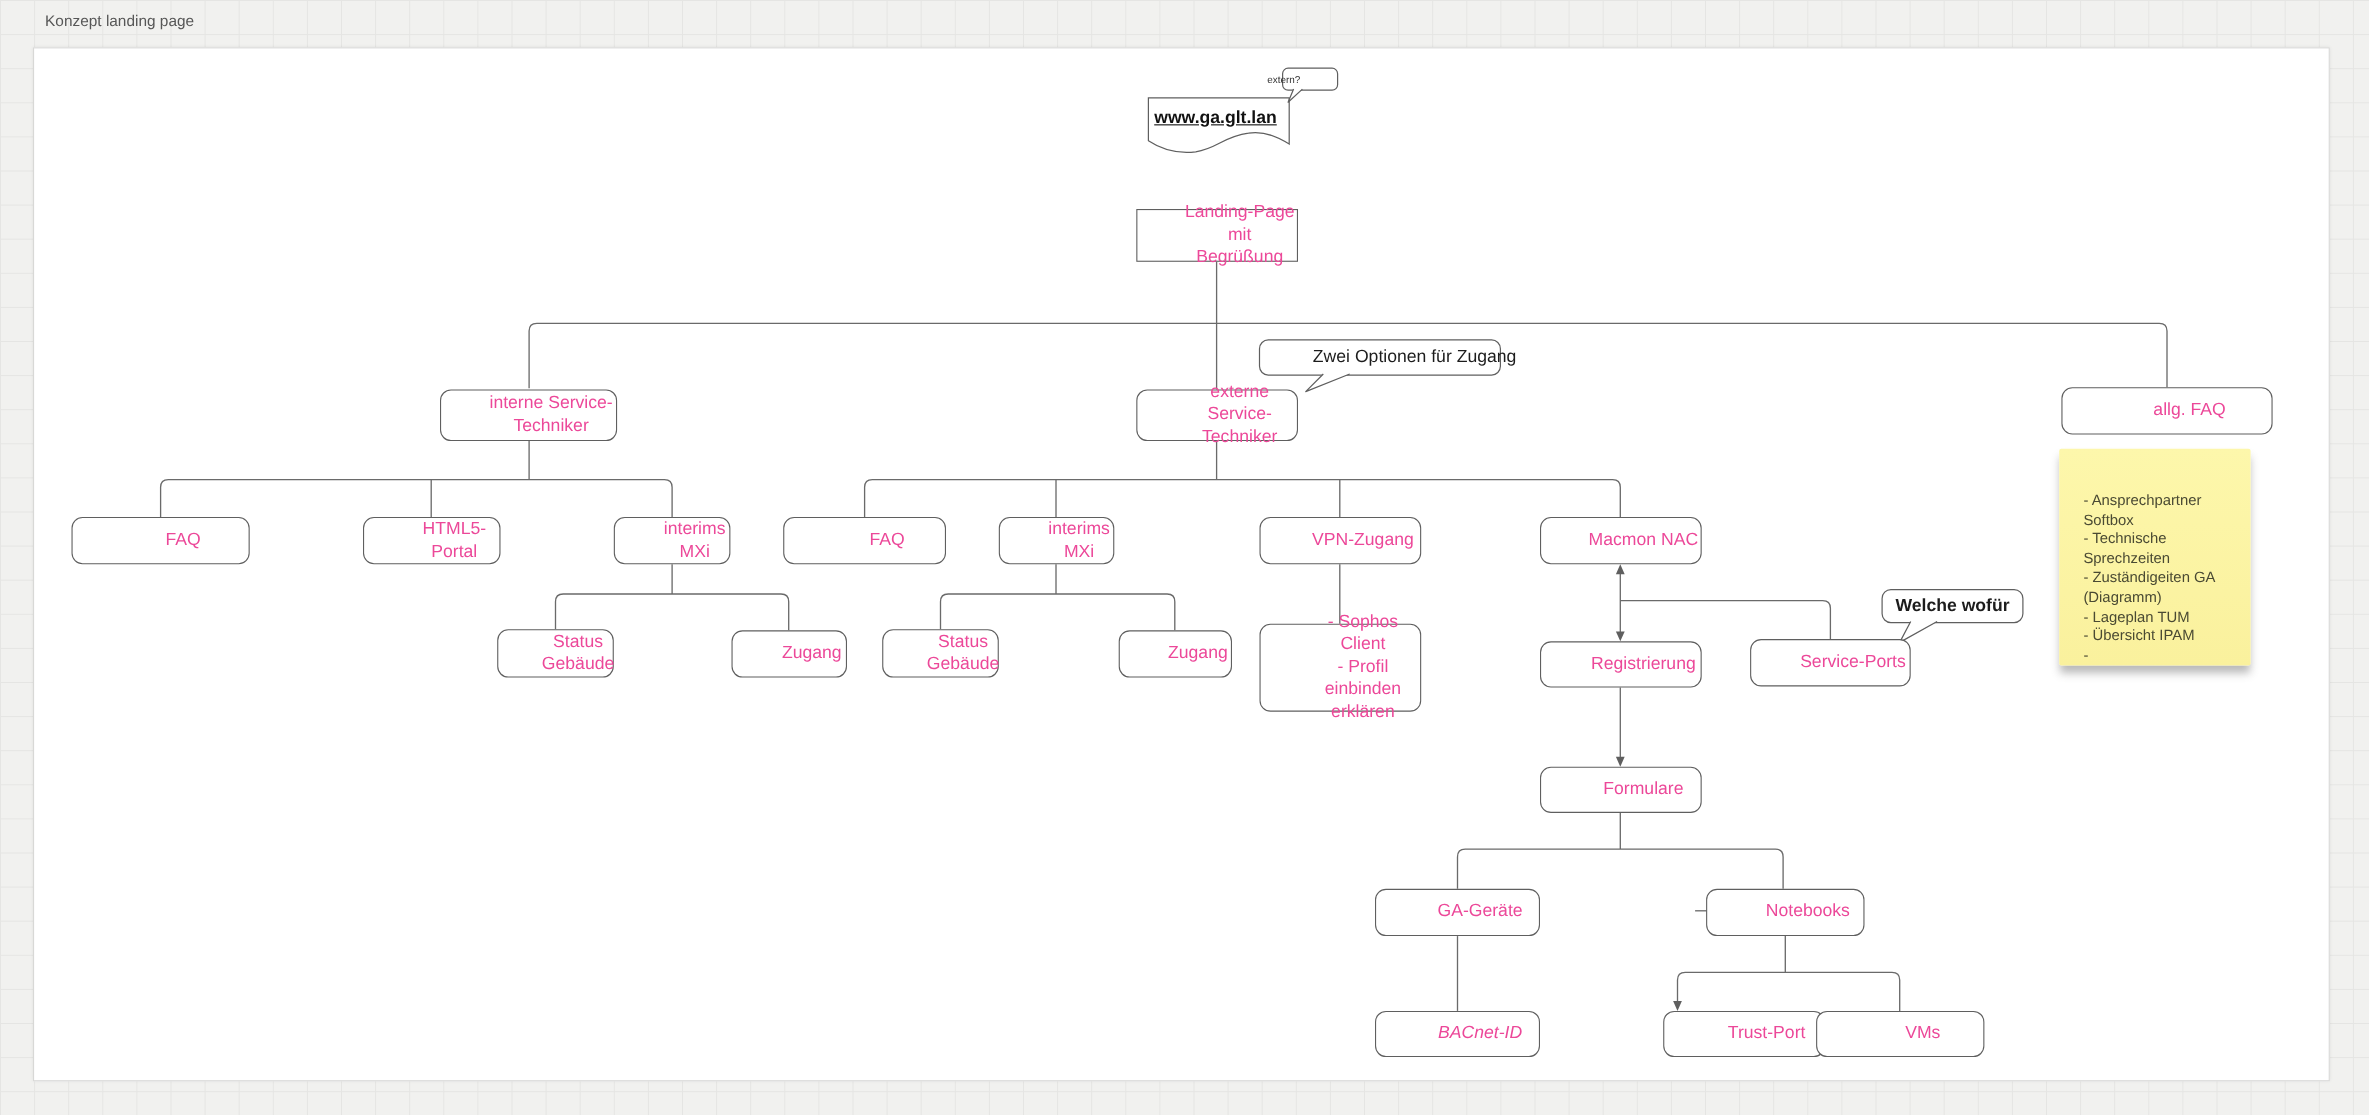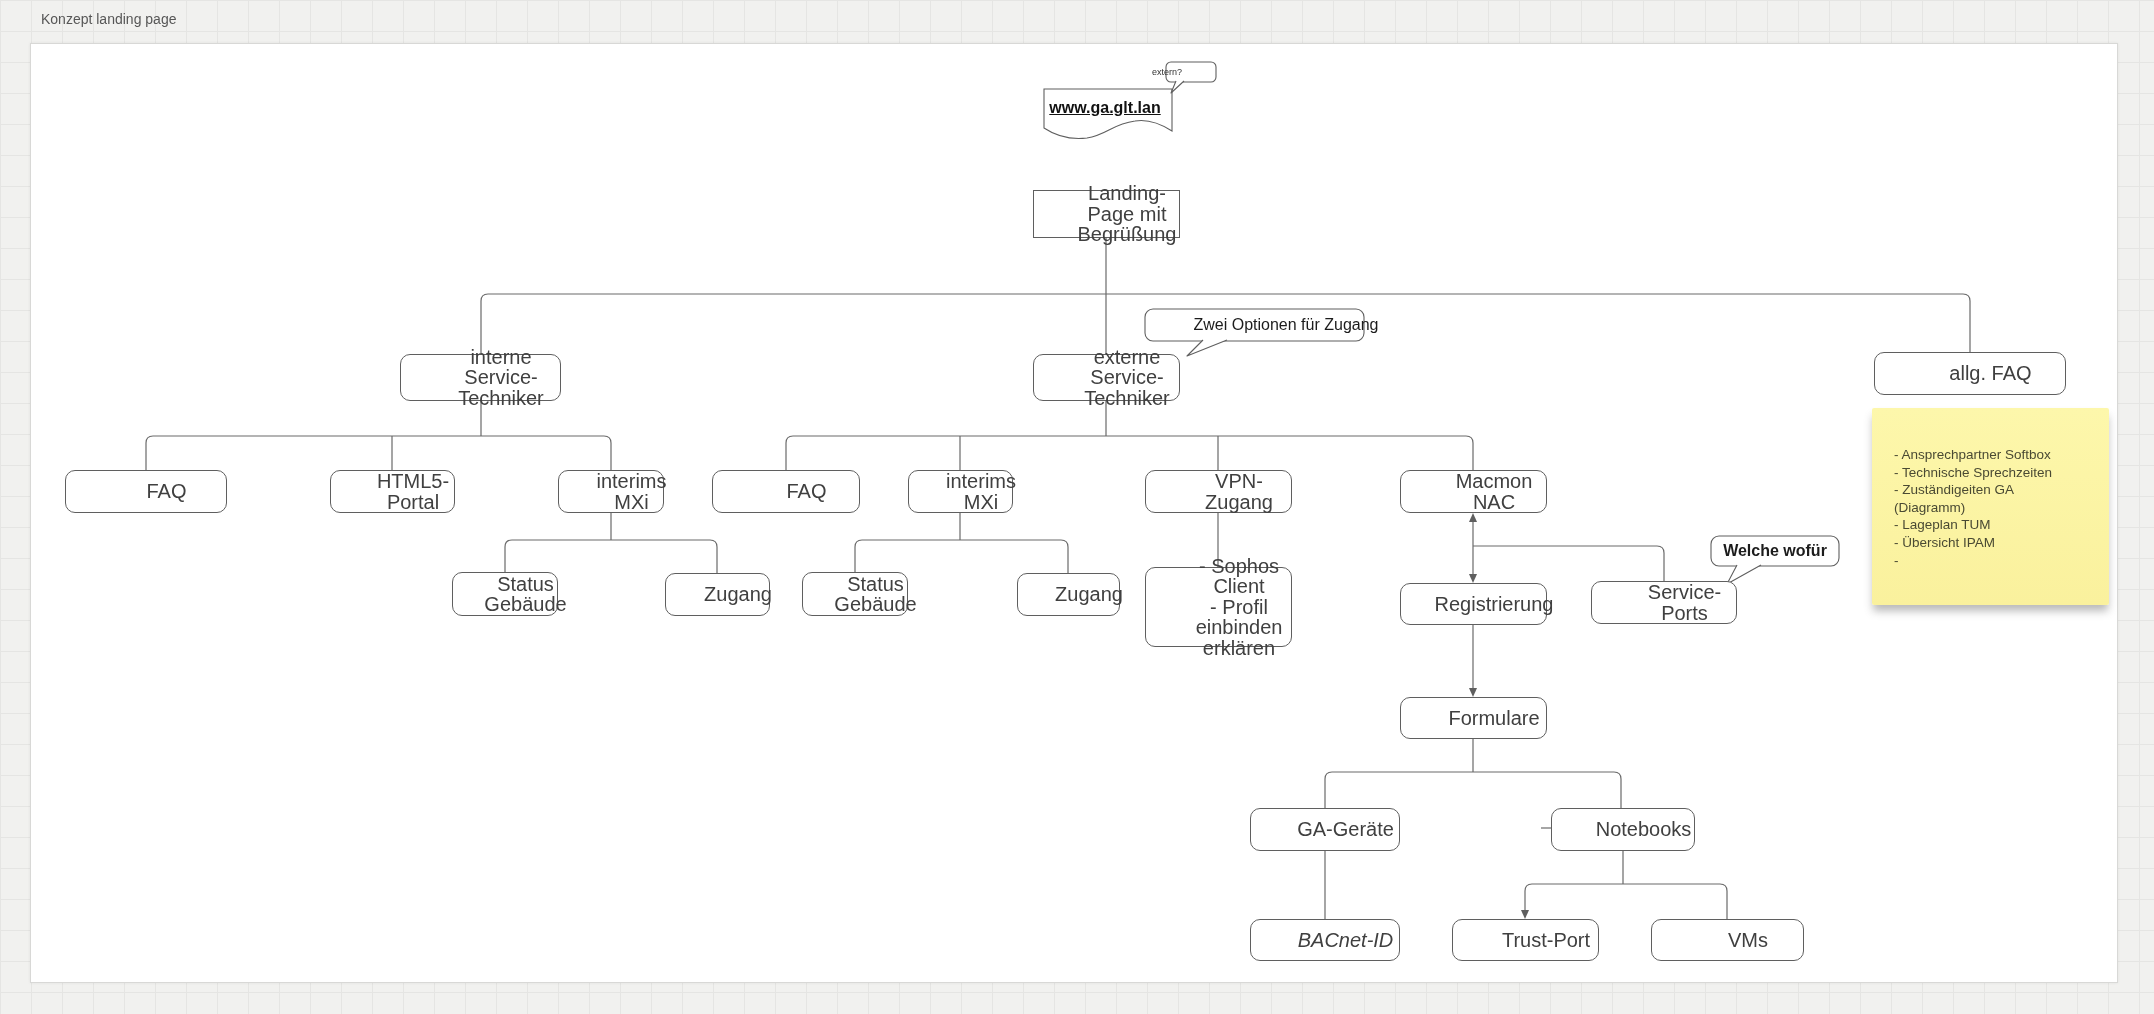--- a/index.html
+++ b/index.html
@@ -23,32 +23,32 @@
   svg.connectors{position:absolute;left:0;top:0;width:2154px;height:1014px;}
   svg.connectors path.edge{fill:none;stroke:#6a6a6a;stroke-width:1.2;}
   svg.connectors polygon.arrow{fill:#5f5f5f;stroke:none;}
   svg.connectors .shape{fill:#ffffff;stroke:#5f5f5f;stroke-width:1.1;}
   svg.connectors .tail{fill:#ffffff;stroke:#5f5f5f;stroke-width:1.1;stroke-linejoin:round;}
   .node{
     position:absolute;box-sizing:border-box;background:#fff;
     border:1px solid #5f5f5f;border-radius:10px;
     display:flex;align-items:center;justify-content:center;
     text-align:center;white-space:pre-line;
-    font-size:20px;line-height:20.5px;color:#404040;padding-left:41px;
+    font-size:16px;line-height:20.5px;color:#ec4899;padding-left:41px;
   }
   .node.sharp{border-radius:0;}
   .overlay{
     position:absolute;display:flex;align-items:center;justify-content:center;
     text-align:center;color:#1c1c1c;background:transparent;white-space:pre-line;
   }
   .url-label{font-weight:bold;text-decoration:underline;font-size:16px;color:#111;}
   .callout-small{font-size:9px;color:#333;}
   .callout-text{font-size:16px;}
   .sticky{
-    position:absolute;left:1872px;top:408px;width:237px;height:197px;
+    position:absolute;left:1872px;top:408px;width:174px;height:197px;
     box-sizing:border-box;border-radius:2px;
     background:linear-gradient(180deg,#fdf7ab 0%,#faf19d 100%);
     box-shadow:0 7px 8px -1px rgba(100,100,100,0.45);
     padding:38px 14px 0 22px;
     font-size:13.5px;line-height:17.6px;color:#4a4a33;
     white-space:pre-line;text-align:left;
   }
 </style>
 </head>
 <body>
@@ -120,21 +120,21 @@
 - Profil einbinden
 erklären</div>
 
 <div class="node" style="left:1400px;top:583px;width:147px;height:42px;">Registrierung</div>
 <div class="node" style="left:1591px;top:581px;width:146px;height:43px;">Service-Ports</div>
 <div class="node" style="left:1400px;top:697px;width:147px;height:42px;">Formulare</div>
 
 <div class="node" style="left:1250px;top:808px;width:150px;height:43px;">GA-Geräte</div>
 <div class="node" style="left:1551px;top:808px;width:144px;height:43px;">Notebooks</div>
 <div class="node" style="left:1250px;top:919px;width:150px;height:42px;font-style:italic;">BACnet-ID</div>
-<div class="node" style="left:1452px;top:919px;width:147px;height:42px;">Trust-Port</div>
+<div class="node" style="left:1512px;top:919px;width:147px;height:42px;">Trust-Port</div>
 <div class="node" style="left:1651px;top:919px;width:153px;height:42px;">VMs</div>
 
 <div class="sticky">- Ansprechpartner Softbox
 - Technische Sprechzeiten
 - Zuständigeiten GA
 (Diagramm)
 - Lageplan TUM
 - Übersicht IPAM
 -</div>
 

